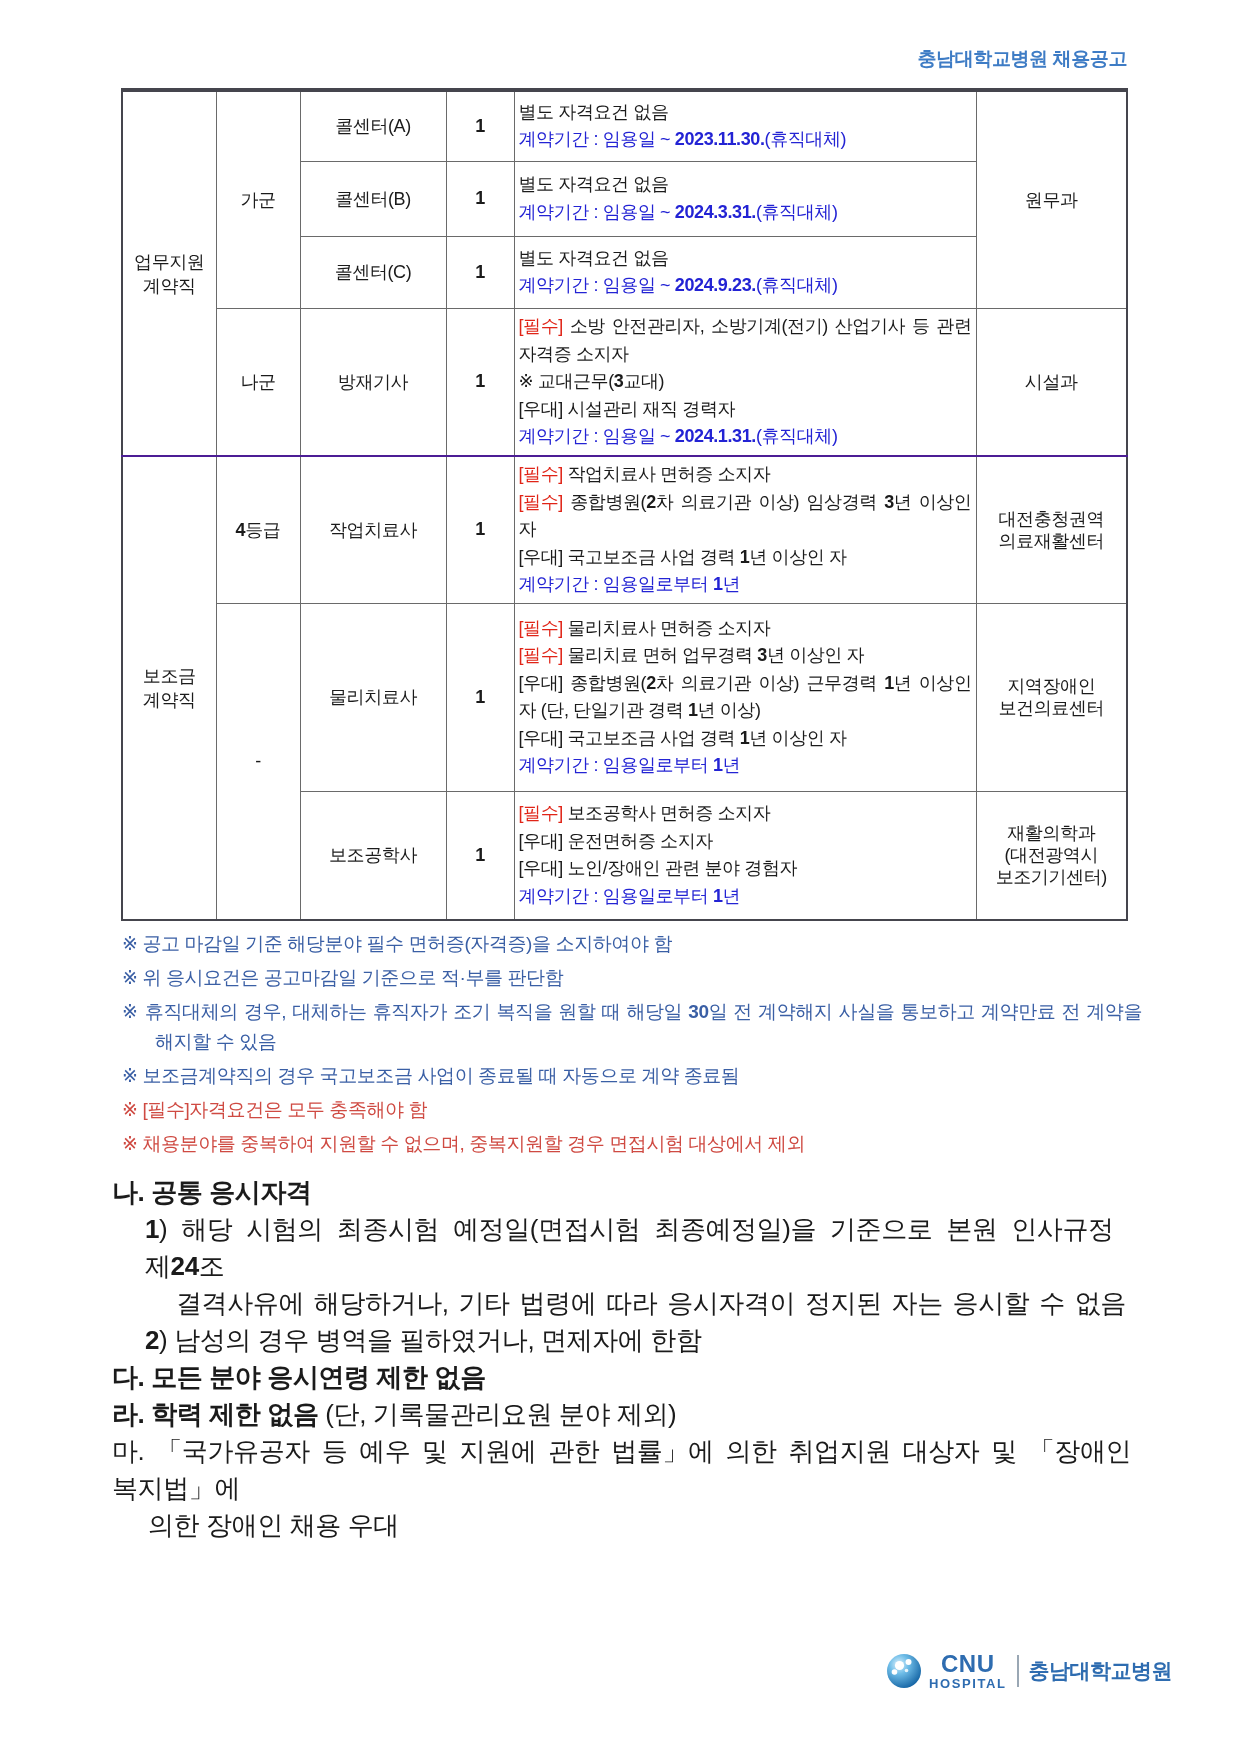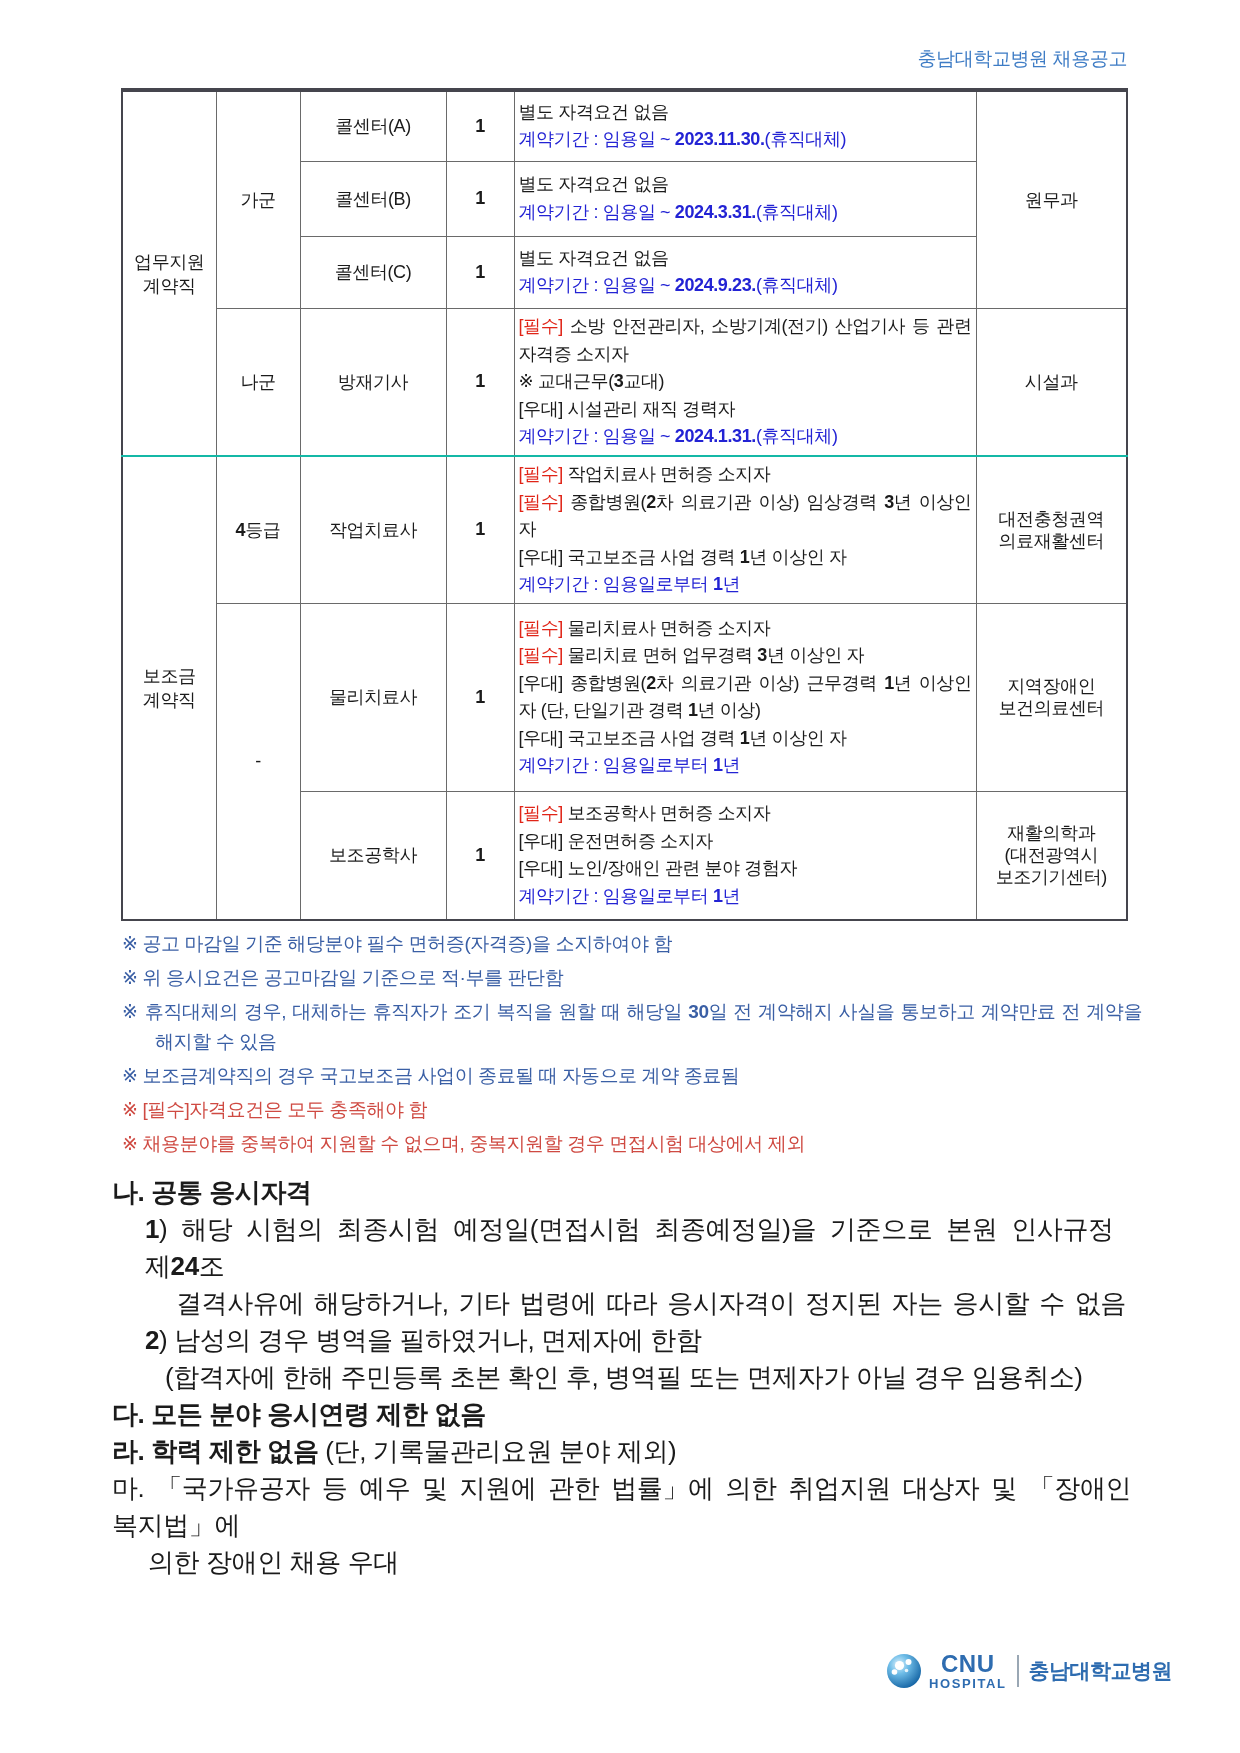--- a/index.html
+++ b/index.html
@@ -2,29 +2,29 @@
 <html style="--header_blue: #3e7cc5; --vivid_blue: #2323d4; --red: #e02417; --note_blue: #3a5fa5; --note_red: #cf4a42; --ink: #1b1b1b;"><head>
 <meta charset="utf-8">
 <style>
   html,body{margin:0;padding:0;background:#ffffff;}
   .page{
     position:relative;width:1240px;height:1753px;background:#fff;overflow:hidden;
     font-family:"Liberation Sans","DejaVu Sans",sans-serif;color:var(--ink,#1b1b1b);
     letter-spacing:-0.4px;
   }
   
-  .hdr{position:absolute;top:46px;right:113px;font-size:19px;font-weight:normal;color:var(--header_blue);}
+  .hdr{position:absolute;top:46px;right:113px;font-size:19px;font-weight:bold;color:var(--header_blue);}
   
   .tblwrap{position:absolute;top:88px;left:121px;}
   table.rec{border-collapse:collapse;table-layout:fixed;width:1005px;
     border:2px solid #45454d;border-top:4px solid #45454d;}
   table.rec td{border:1px solid #6a6a6a;vertical-align:middle;font-size:18px;padding:2px 4px;}
   tr.r1{height:71px;} tr.r2{height:75px;} tr.r3{height:72px;} tr.r4{height:148px;}
   tr.r5{height:147px;} tr.r6{height:188px;} tr.r7{height:129px;}
-  tr.r5 td{border-top:2px solid #14b8a6;}
+  tr.r5 td{border-top:2px solid #4c1d95;}
   td.cat,td.grp,td.pos,td.cnt,td.dept{text-align:center;}
   td.cat,td.dept{white-space:pre-line;}
   td.cnt{font-weight:bold;font-size:19px;}
   td.dept{font-size:17px;line-height:22px;padding:2px 2px;}
   td.qual{padding:6px 9px 6px 9px;}
   .ql{line-height:27.5px;text-align:justify;}
   .ql .req{color:var(--red);}
   .ql[data-tone="blue"]{color:var(--vivid_blue);}
   
   .notes{position:absolute;top:929px;left:112px;width:1020px;font-size:19px;margin-left:10px;}
@@ -160,21 +160,20 @@
     <div class="note" data-tone="blue">※ 보조금계약직의 경우 국고보조금 사업이 종료될 때 자동으로 계약 종료됨</div>
     <div class="note" data-tone="red">※ [필수]자격요건은 모두 충족해야 함</div>
     <div class="note" data-tone="red">※ 채용분야를 중복하여 지원할 수 없으며, 중복지원할 경우 면접시험 대상에서 제외</div>
   </div>
 
   <div class="bodysec">
     <div class="bl"><b>나. 공통 응시자격</b><span></span></div>
     <div class="bl ind1 spread2"><b></b><span><b class="num">1</b>)  해당 시험의 최종시험 예정일(면접시험 최종예정일)을 기준으로 본원 인사규정 제<b class="num">24</b>조</span></div>
     <div class="bl ind2 spread1"><b></b><span>결격사유에 해당하거나, 기타 법령에 따라 응시자격이 정지된 자는 응시할 수 없음</span></div>
     <div class="bl ind1"><b></b><span><b class="num">2</b>) 남성의 경우 병역을 필하였거나, 면제자에 한함</span></div>
-    <div class="bl ind2b"><b></b><span>(합격자에 한해 주민등록 초본 확인 후, 병역필 또는 면제자가 아닐 경우 임용취소)</span></div>
     <div class="bl"><b>다. 모든 분야 응시연령 제한 없음</b><span></span></div>
     <div class="bl"><b>라. 학력 제한 없음 </b><span>(단, 기록물관리요원 분야 제외)</span></div>
     <div class="bl spread3"><b></b><span>마. 「국가유공자 등 예우 및 지원에 관한 법률」에 의한 취업지원 대상자 및 「장애인복지법」에</span></div>
     <div class="bl indm2"><b></b><span>의한 장애인 채용 우대</span></div>
   </div>
 
   <div class="logo">
     <svg class="globe" viewBox="0 0 36 36" xmlns="http://www.w3.org/2000/svg">
       <defs>
         <radialGradient id="g1" cx="35%" cy="30%" r="80%">

